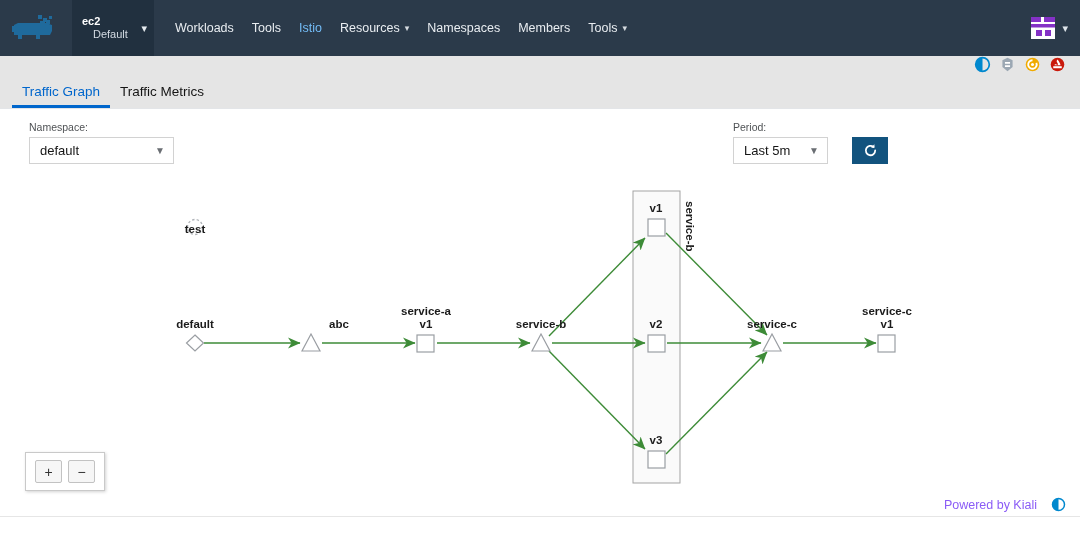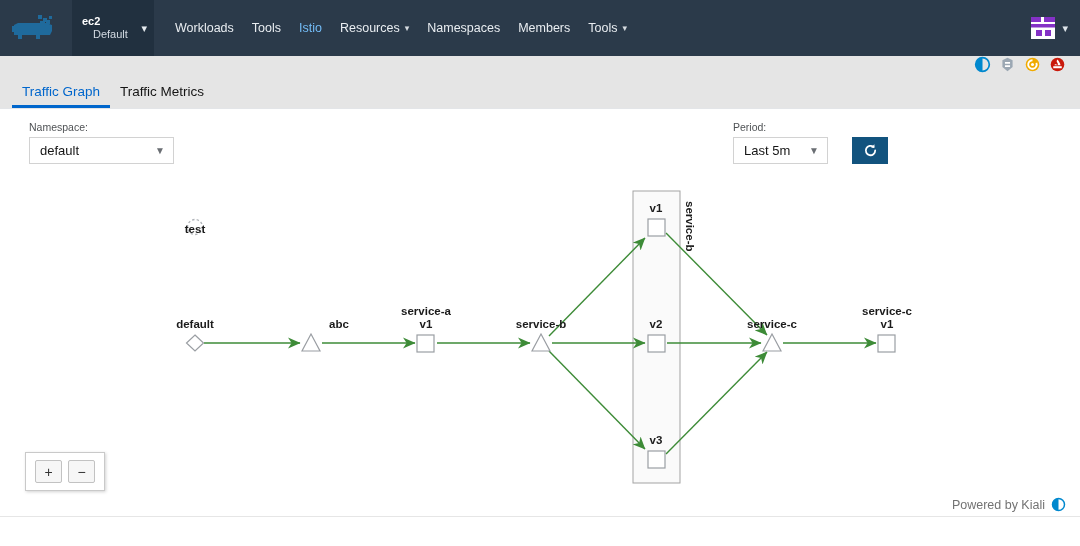--- a/index.html
+++ b/index.html
@@ -114,22 +114,22 @@
   .zbtn {
     width: 27px; height: 23px; background: #f6f6f6;
     border: 1px solid #c2c2c2; border-radius: 2px;
     font-size: 14px; color: #333; cursor: pointer;
     display: flex; align-items: center; justify-content: center; line-height: 1;
   }
 
   
   .powered {
     position: absolute; right: 14px; top: 326px;
-    display: flex; align-items: center; gap: 6px;
-    font-size: 12.5px; color: #737373; justify-content: flex-end;
+    display: flex; align-items: center; gap: 14px;
+    font-size: 12.5px; color: #8b5cf6; justify-content: flex-end;
   }
   .baseline {
     position: absolute; left: 0; top: 516px; width: 1080px; height: 1px;
     background: #e6e6e6;
   }
 </style>
 </head>
 <body>
 
 <div class="masthead">

